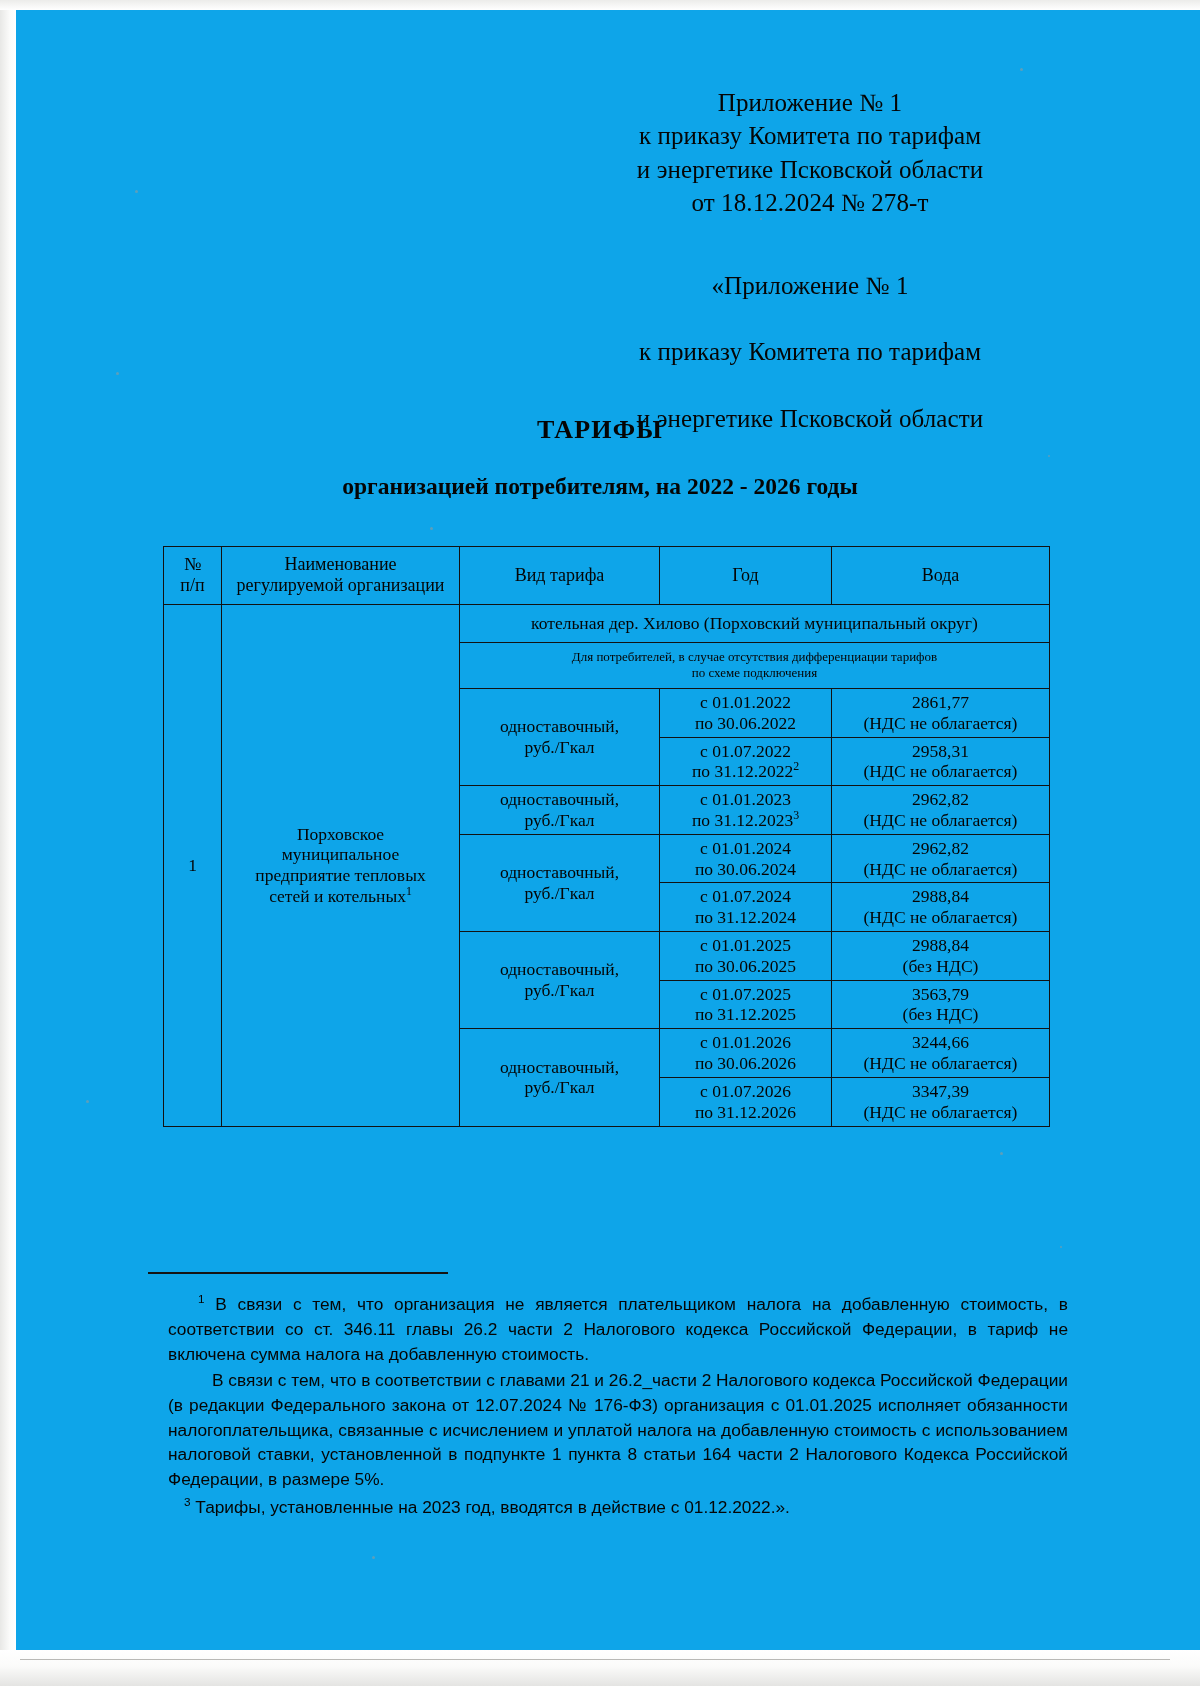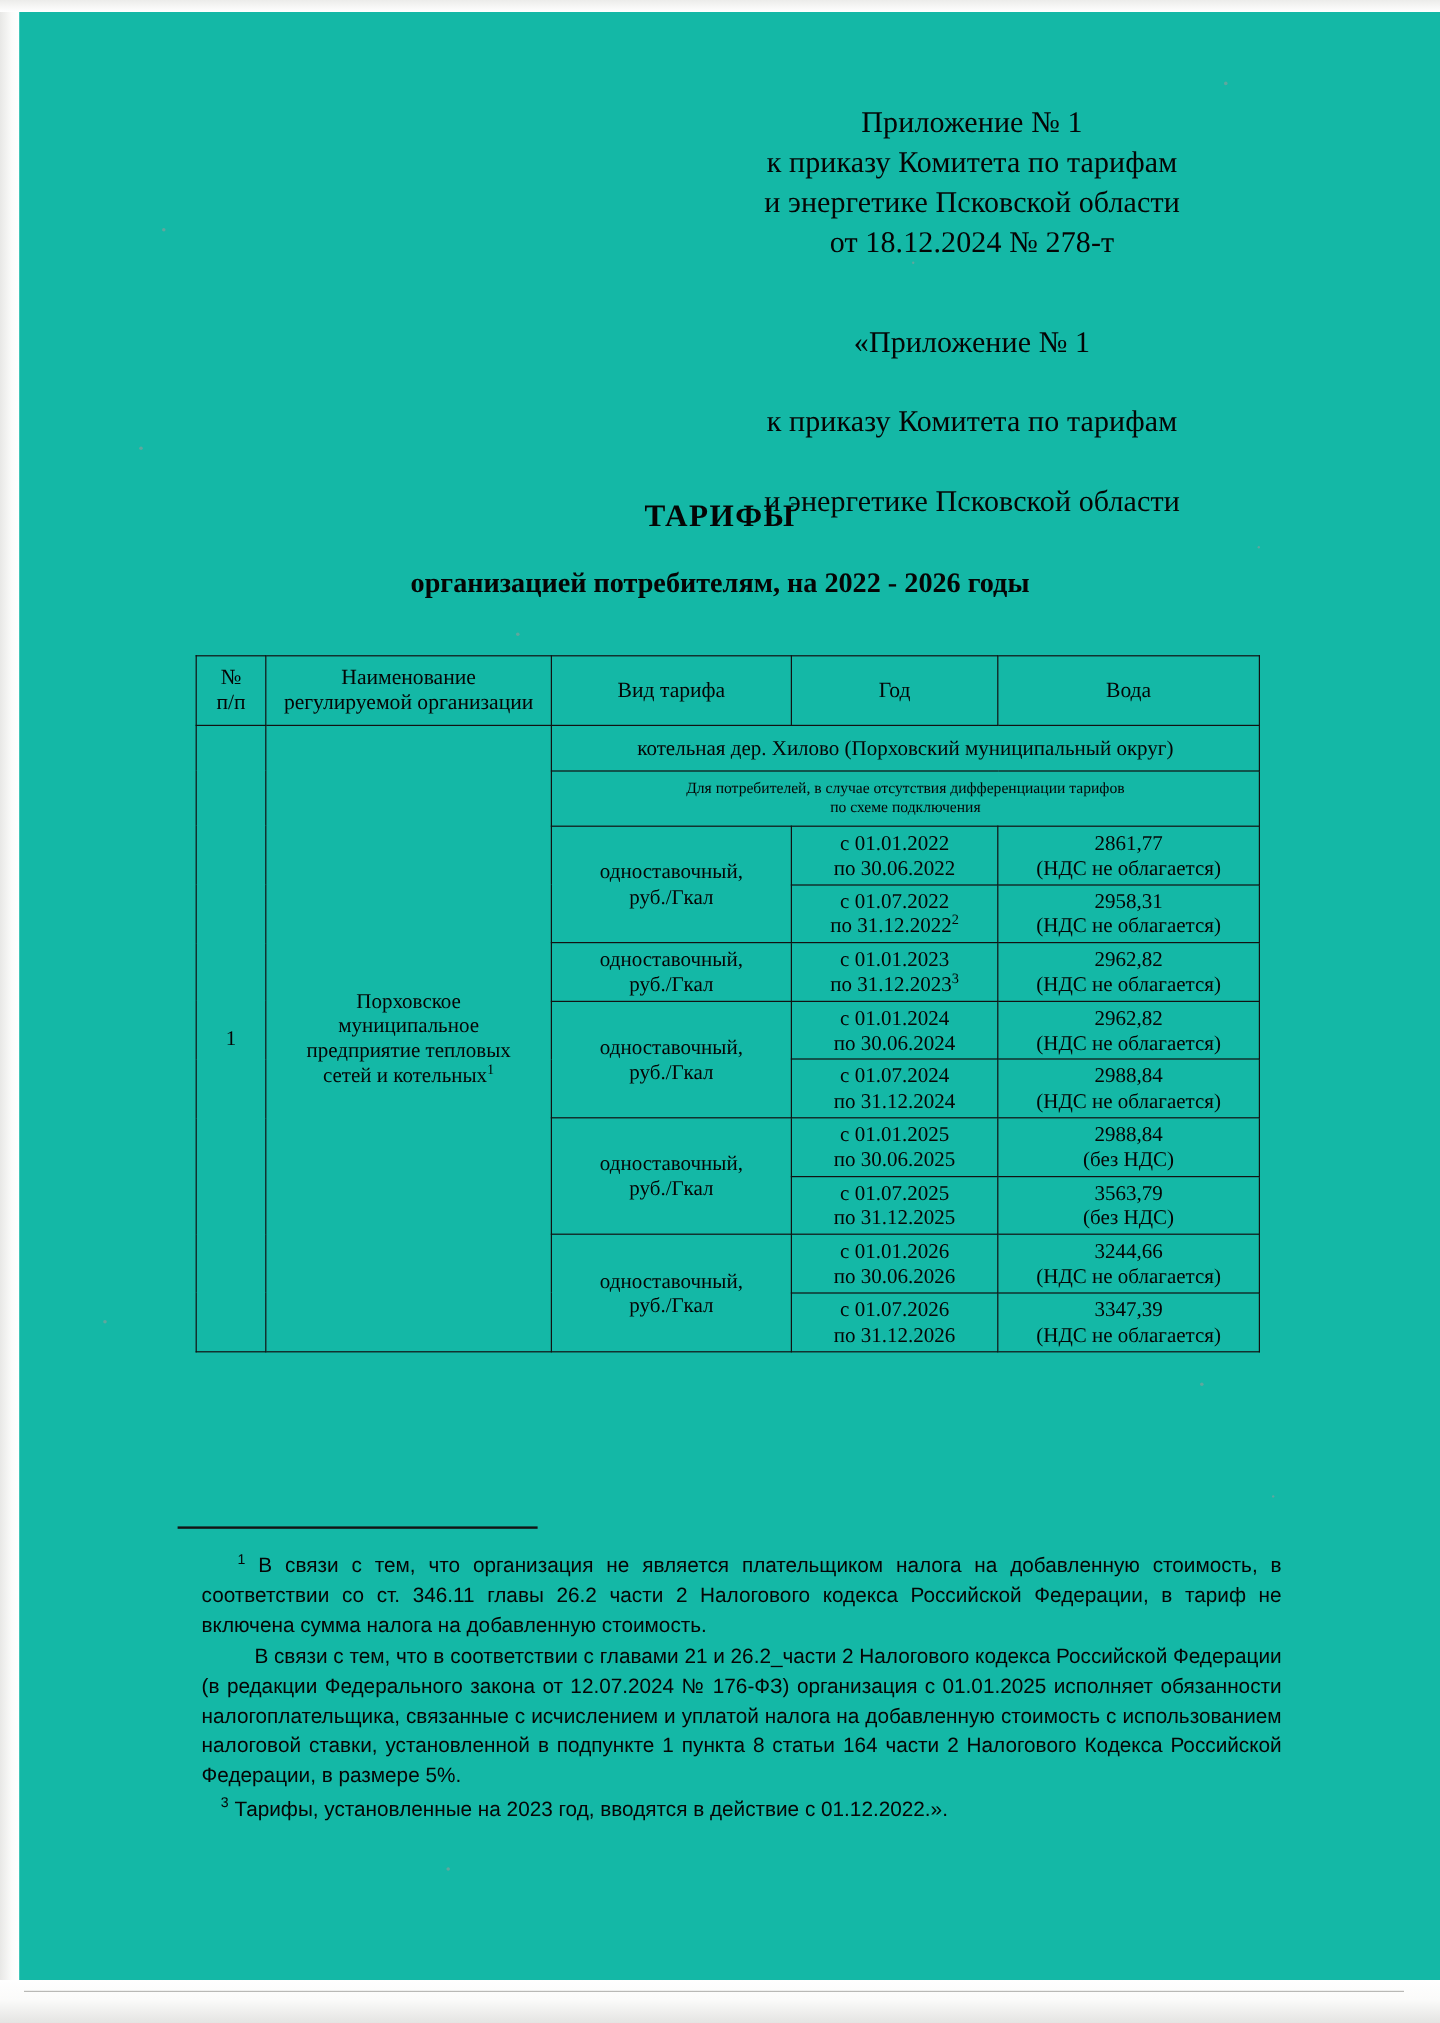--- a/index.html
+++ b/index.html
@@ -14,21 +14,21 @@
     position: relative;
     font-family: "Liberation Serif", "DejaVu Serif", serif;
     color: #050505;
     overflow: hidden;
   }
 
   
   .page {
     position: absolute;
     inset: 0;
-    background: #14b8a6;
+    background: #0ea5e9;
   }
   .scan-edge-left {
     position: absolute;
     left: 0; top: 0; bottom: 0;
     width: 16px;
     background: linear-gradient(to right, #e8e8e6 0%, #fbfbfa 60%, #ffffff 100%);
   }
   .scan-edge-top {
     position: absolute;
     left: 0; right: 0; top: 0;

